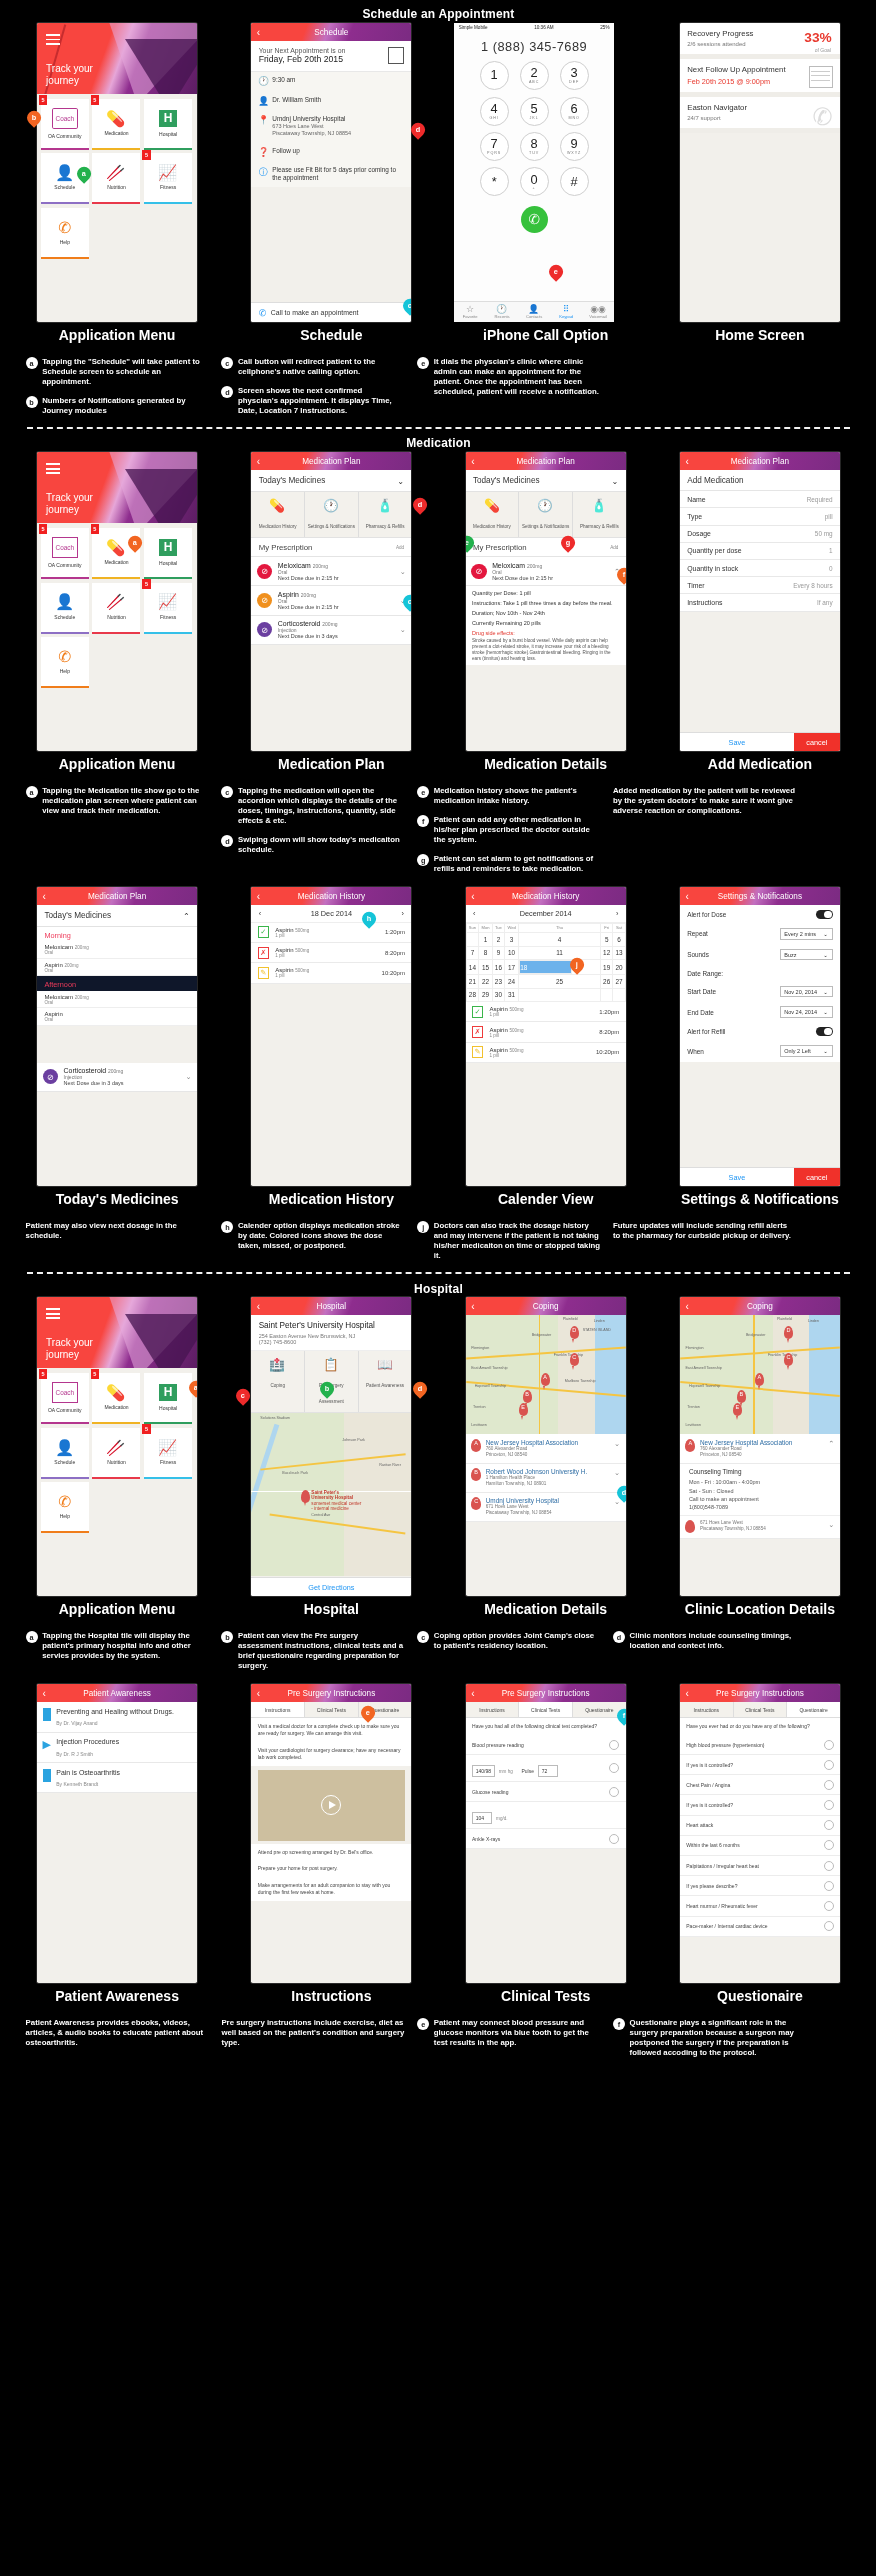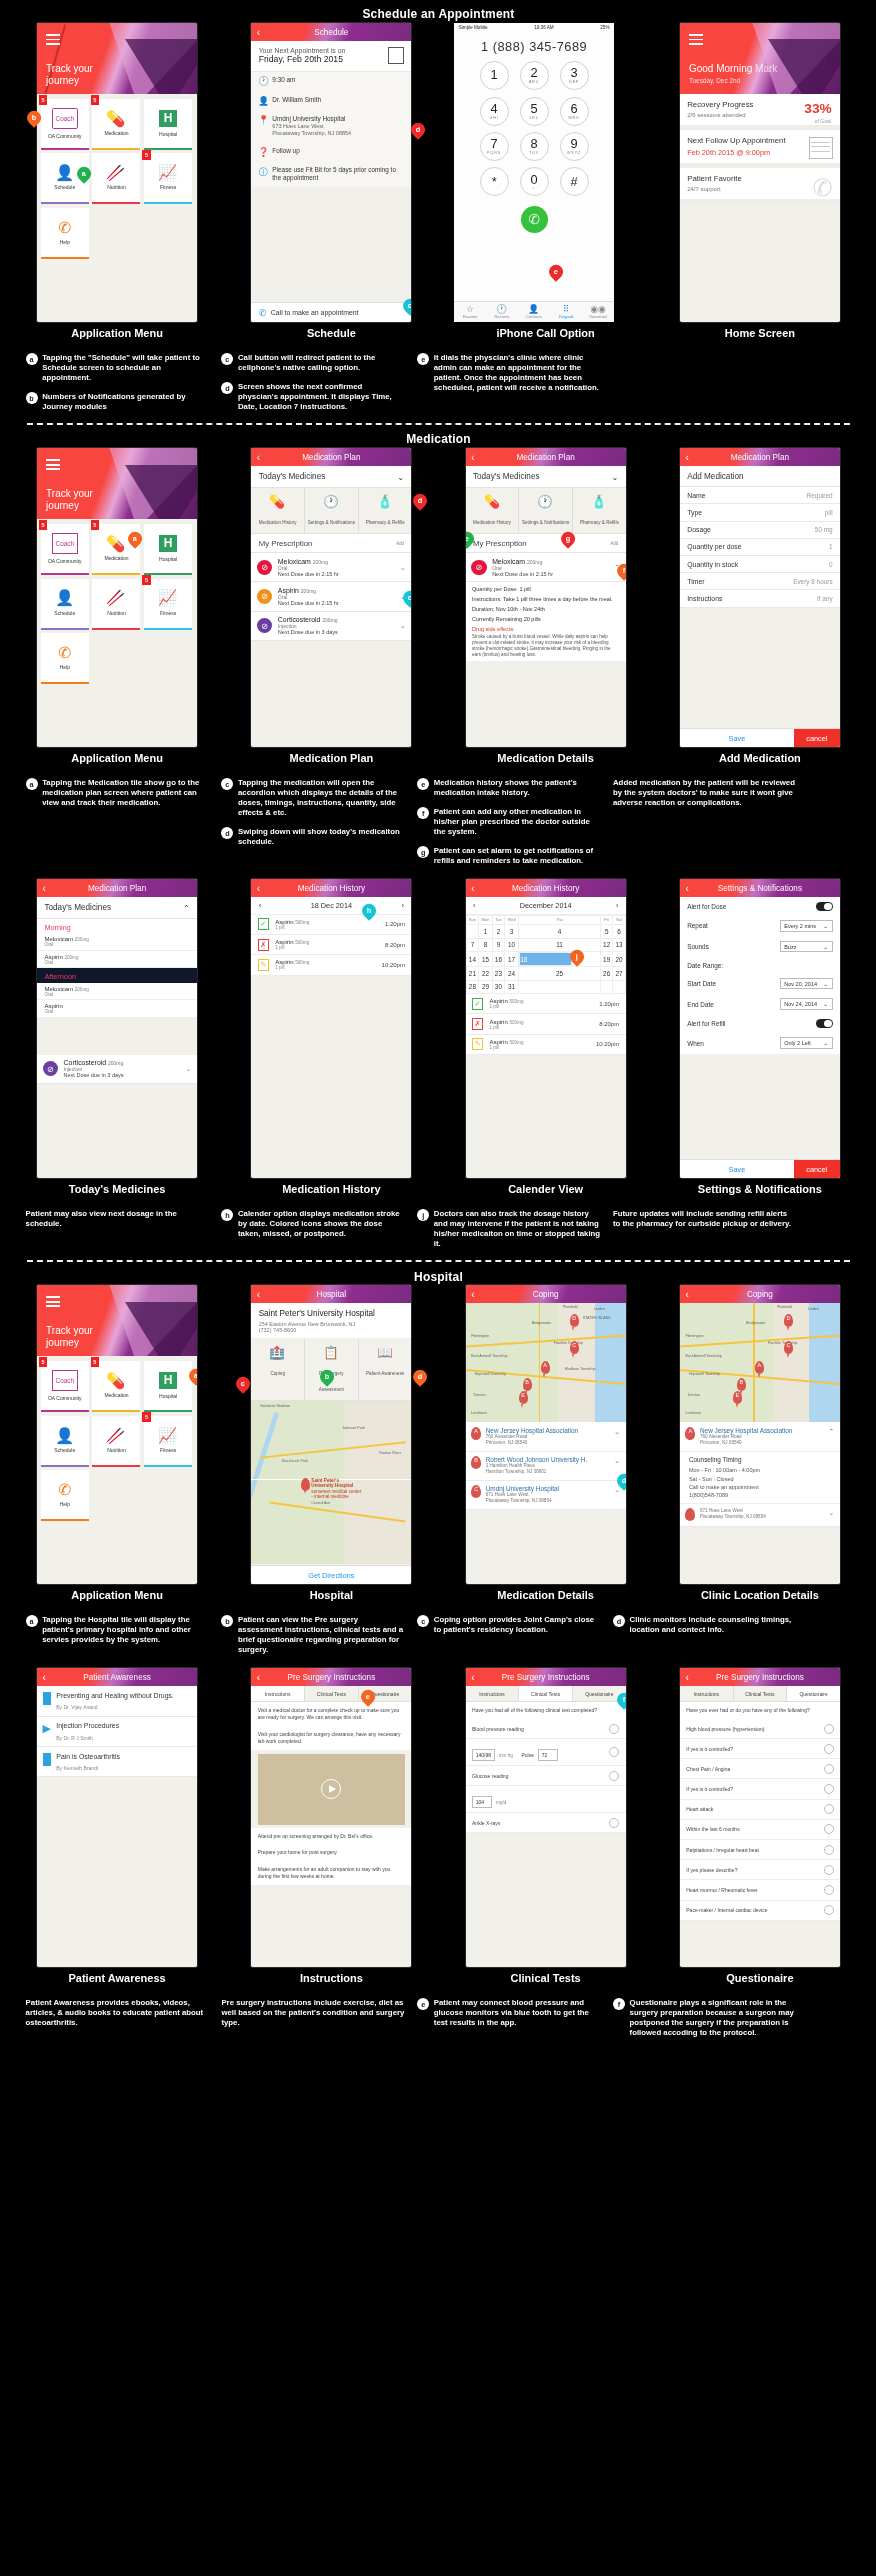--- a/index.html
+++ b/index.html
@@ -192,21 +192,21 @@
   .video .play:after{content:"";position:absolute;left:6.4px;top:4.6px;width:0;height:0;
     border-left:7.3px solid #fff;border-top:4.6px solid transparent;border-bottom:4.6px solid transparent;}
   .qrow{display:flex;justify-content:space-between;align-items:center;padding:4.6px 6.4px;border-bottom:0.9px solid #ececec;background:#fff;}
   .qrow .q{font-size:5px;color:#444;}
   .radio{width:10px;height:10px;border-radius:50%;border:0.9px solid #bbb;flex:0 0 10px;}
   .inp{border:0.9px solid #bbb;font-size:5px;padding:1.8px 2.7px;min-width:20px;color:#333;background:#fff;display:inline-block;}
 
   
   .caps{padding:5.5px 25.6px 0 25.6px; display:flex; gap:12.8px;}
   .capcol{width:183px;flex:0 0 183px;}
-  .screen-label{text-align:center;font-weight:bold;font-size:11px;margin-top:4.6px;color:#fff;}
+  .screen-label{text-align:center;font-weight:bold;font-size:14px;margin-top:4.6px;color:#fff;}
   .cap{display:flex;gap:4.6px;margin-top:9px;}
   .cap .dot{width:12px;height:12px;border-radius:50%;background:#fff;color:#222;
     font-size:7.3px;font-weight:bold;display:flex;align-items:center;justify-content:center;flex:0 0 12px;}
   .cap .tx{font-size:7.8px;line-height:10px;color:#fff;font-weight:bold;}
 
   
   .mk{position:absolute;width:13.7px;height:13.7px;border-radius:50% 50% 50% 0;
     transform:rotate(-45deg);display:flex;align-items:center;justify-content:center;
     color:#fff;font-size:7.3px;font-weight:bold;z-index:9;}
   .mk span{transform:rotate(45deg);}
@@ -398,50 +398,37 @@
       </div>
       <div class="mk red" style="left:95px;top:242px">
           <span>e</span>
         </div>
     </div>
     <div class="screen-label">iPhone Call Option</div>
   </div>
 
   <div class="col">
     <div class="phone">
-      <div class="hdr-hero">
-        <div class="hero-tri1"></div>
-        <div class="hero-tri2"></div>
-        <div class="hamburger">
-            <i></i>
-            <i></i>
-            <i></i>
-          </div>
-        <div class="hero-txt">
-          <div><span>Good Morning</span> <span style="opacity:.7">Mark</span></div>
-          <div class="hero-sub">Tuesday, Dec 2nd</div>
-        </div>
-      </div>
       <div class="hcard">
         <div class="t">Recovery Progress</div>
         <div class="s">2/6 sessions attended</div>
         <div class="pct">33%</div>
         <div class="pctl">of Goal</div>
       </div>
       <div class="hcard">
         <div class="t">Next Follow Up Appointment</div>
         <div class="red">Feb 20th 2015  @ 9:00pm</div>
         <div class="minical">
             <i></i>
             <i></i>
             <i></i>
           </div>
       </div>
       <div class="hcard">
-        <div class="t">Patient Favorite</div>
+        <div class="t">Easton Navigator</div>
         <div class="s">24/7 support</div>
         <div style="position:absolute;right:7.3px;top:5.5px;font-size:24px;color:#ddd">✆</div>
       </div>
     </div>
     <div class="screen-label">Home Screen</div>
   </div>
 </div>
 
 <div class="caps">
   <div class="capcol">

